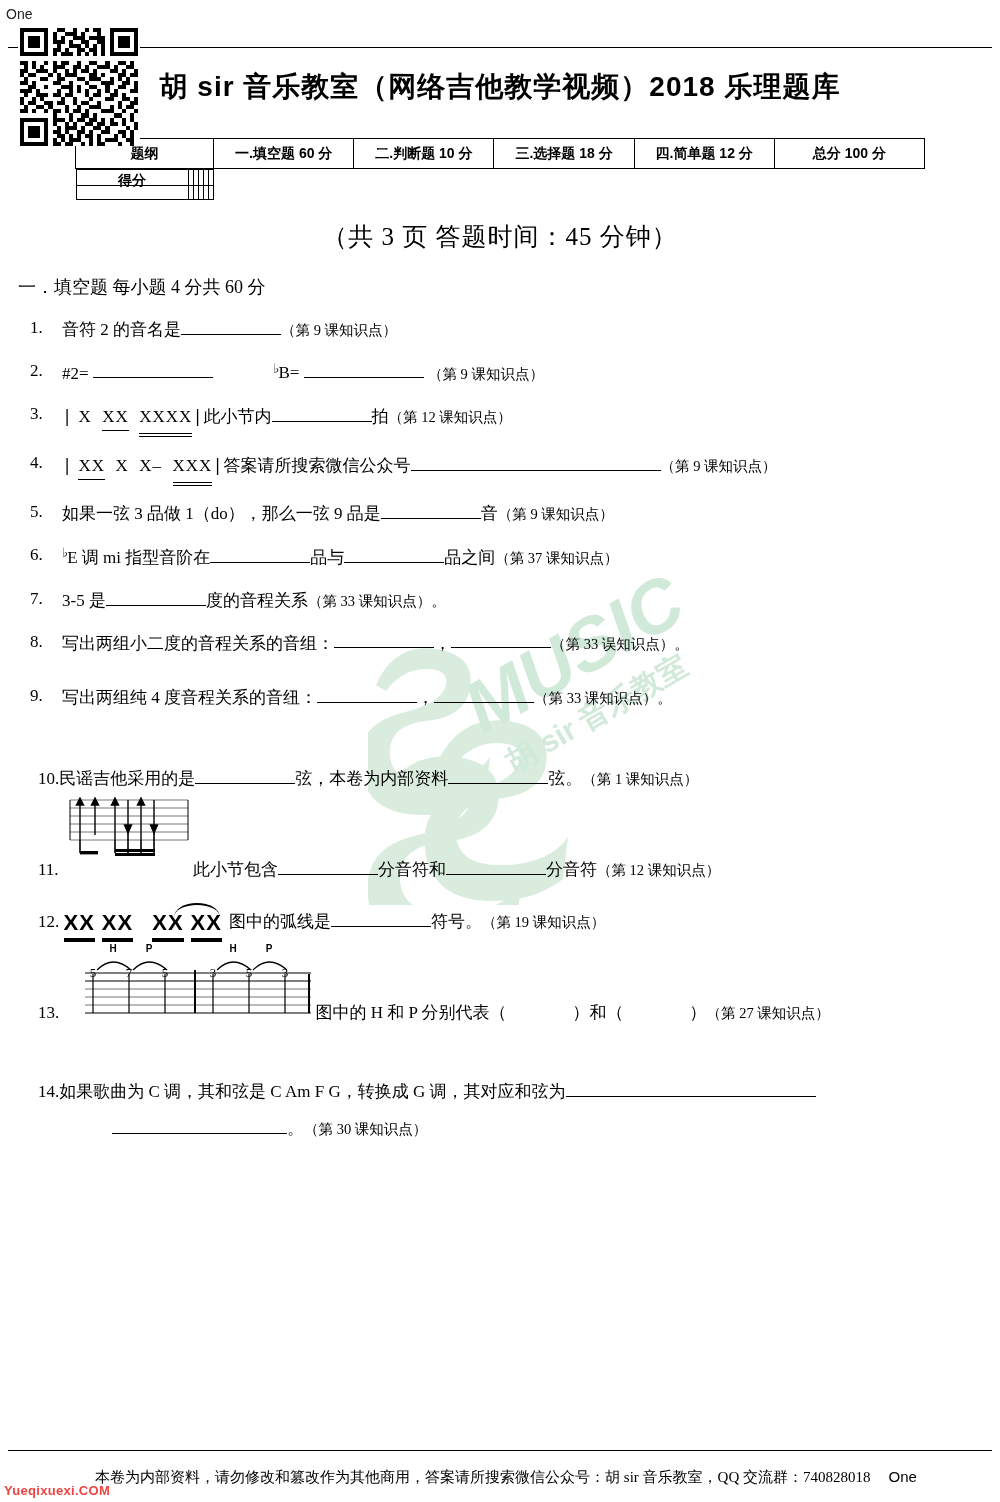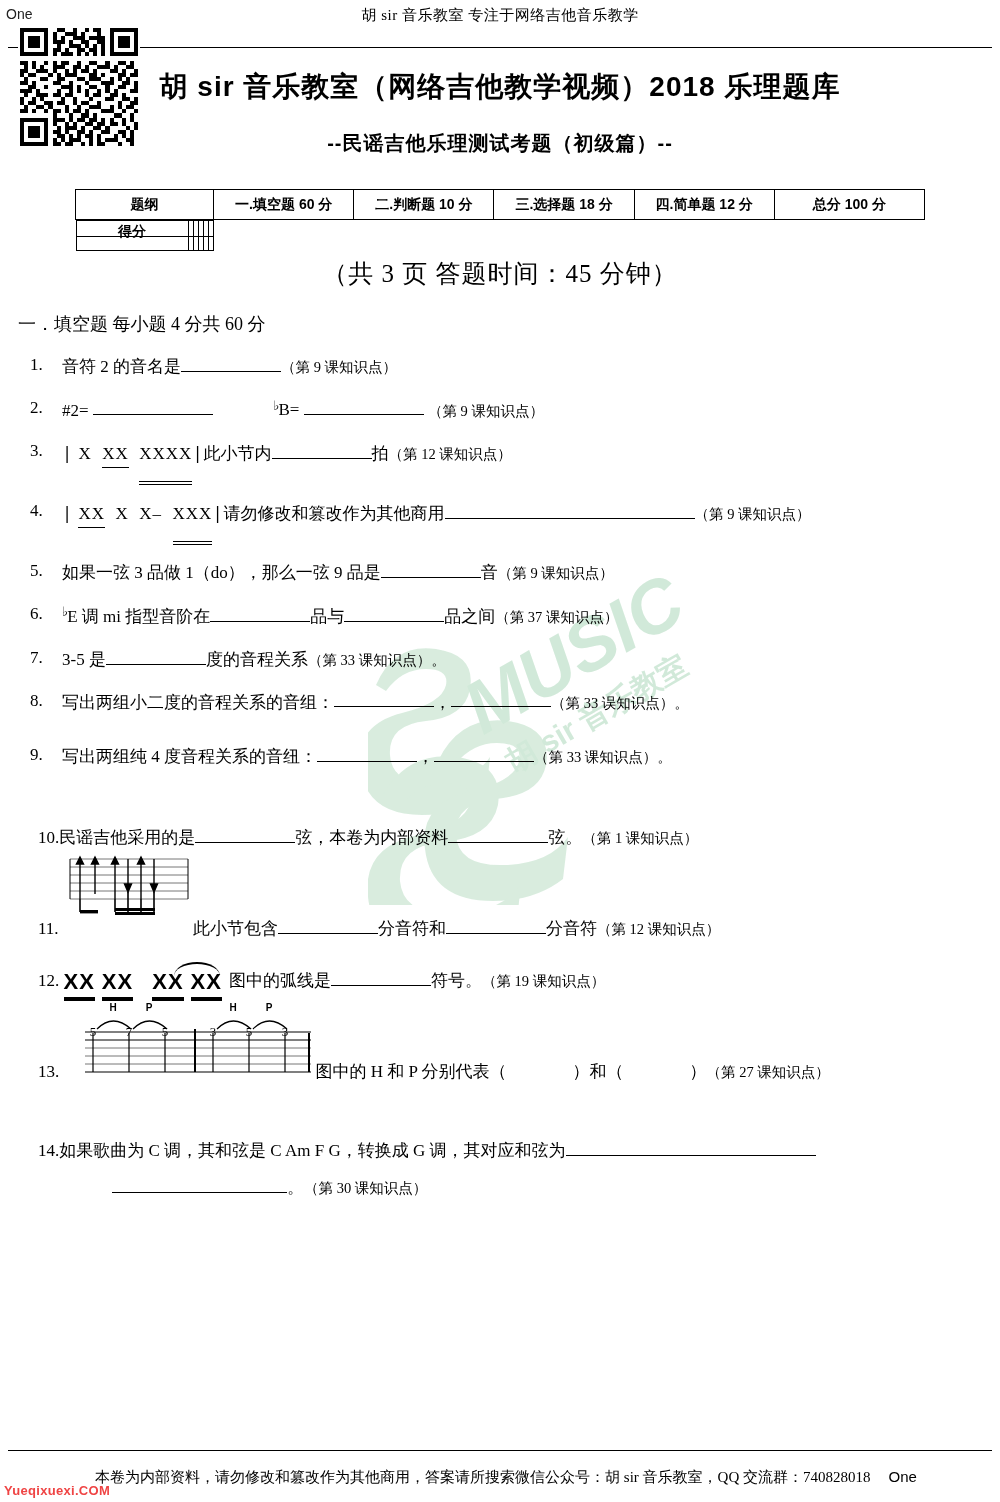--- a/index.html
+++ b/index.html
@@ -104,21 +104,21 @@
     white-space:nowrap;
   }
   table.score td.hdr-col{ width:138px; }
   table.score td.sec { width:140px; font-weight:bold; }
   table.score td.tot { width:150px; }
   table.score tr.blank td{ height:30px; }
 
   .pagenote{
     text-align:center;
     font-size:25px;
-    margin-top:16px;
+    margin-top:30px;
     letter-spacing:1px;
   }
 
   .sec-head{
     font-size:18px;
     margin:22px 0 0 0;
     padding-left:2px;
   }
 
   
@@ -159,21 +159,21 @@
     font-family:"Liberation Serif","DejaVu Serif",serif;
     font-size:17px;
     letter-spacing:1px;
     white-space:nowrap;
   }
   .rh .bar{ font-size:19px; padding:0 3px; font-weight:bold;}
   .u1{ border-bottom:1.4px solid #000; padding-bottom:1px; display:inline-block;}
   .u2{
     display:inline-block;
     border-bottom:1.4px solid #000;
-    padding-bottom:15px;
+    padding-bottom:4px;
     position:relative;
   }
   .u2::after{
     content:"";
     position:absolute; left:0; right:0; bottom:-4px;
     border-bottom:1.4px solid #000;
   }
 
   
   .xx-group{ display:inline-block; vertical-align:-3px; position:relative;}
@@ -251,21 +251,20 @@
       <g transform="rotate(-30 200 110)">
         <text x="96" y="120" font-family="Liberation Sans, sans-serif" font-size="74" font-weight="bold" font-style="italic" fill="#cfe8d7">MUSIC</text>
         <text x="104" y="168" font-family="Liberation Sans, sans-serif" font-size="30" font-weight="bold" fill="#cfe8d7">胡 sir 音乐教室</text>
       </g>
     </g>
   </svg>
 </div>
 
 <div class="page-header">
   <div class="hdr-left">One</div>
-  <div class="hdr-center">胡 sir 音乐教室  专注于网络吉他音乐教学</div>
 </div>
 <div class="hdr-rule"></div>
 
 <div class="qr">
   <svg viewBox="0 0 29 29" width="122" height="118" shape-rendering="crispEdges" aria-hidden="true">
     <rect width="29" height="29" fill="#fff"></rect>
     <g fill="#000">
 
       <rect x="0" y="0" width="7" height="1"></rect>
         <rect x="0" y="6" width="7" height="1"></rect>
@@ -475,21 +474,20 @@
         <rect x="19" y="28" width="2" height="1"></rect>
       <rect x="24" y="28" width="1" height="1"></rect>
         <rect x="27" y="28" width="1" height="1"></rect>
     </g>
   </svg>
 </div>
 
 <div class="sheet">
 
   <div class="title">胡 sir 音乐教室（网络吉他教学视频）2018 乐理题库</div>
-  <div class="subtitle">--民谣吉他乐理测试考题（初级篇）--</div>
 
   <table class="score">
     <tbody>
         <tr>
       <td class="hdr-col">题纲</td>
       <td class="sec">一.填空题 60 分</td>
       <td class="sec">二.判断题 10 分</td>
       <td class="sec">三.选择题 18 分</td>
       <td class="sec">四.简单题 12 分</td>
       <td class="tot">总分 100 分</td>
@@ -526,21 +524,21 @@
       <span class="note">（第 9 课知识点）</span>
     </li>
 
     <li class="q">
       <span class="num">3.</span>
       <span class="rh"><span class="bar">|</span> X &nbsp;<span class="u1">XX</span> &nbsp;<span class="u2">XXXX</span><span class="bar">|</span></span><span>此小节内</span><span class="blank b-md"></span><span>拍</span><span class="note">（第 12 课知识点）</span>
     </li>
 
     <li class="q">
       <span class="num">4.</span>
-      <span class="rh"><span class="bar">|</span> <span class="u1">XX</span> &nbsp;X &nbsp;X– &nbsp;<span class="u2">XXX</span><span class="bar">|</span></span><span>请勿修改和篡改作为其他商用</span><span class="blank b-xl"></span><span class="note">（第 9 课知识点）</span>
+      <span class="rh"><span class="bar">|</span> <span class="u1">XX</span> &nbsp;X &nbsp;X– &nbsp;<span class="u2">XXX</span><span class="bar">|</span></span><span>答案请所搜索微信公众号</span><span class="blank b-xl"></span><span class="note">（第 9 课知识点）</span>
     </li>
 
     <li class="q">
       <span class="num">5.</span>
       <span>如果一弦 3 品做 1（do），那么一弦 9 品是</span><span class="blank b-md"></span><span>音</span><span class="note">（第 9 课知识点）</span>
     </li>
 
     <li class="q">
       <span class="num">6.</span>
       <sup class="flat">♭</sup><span>E 调 mi 指型音阶在</span><span class="blank b-md"></span><span>品与</span><span class="blank b-md"></span><span>品之间</span><span class="note">（第 37 课知识点）</span>

